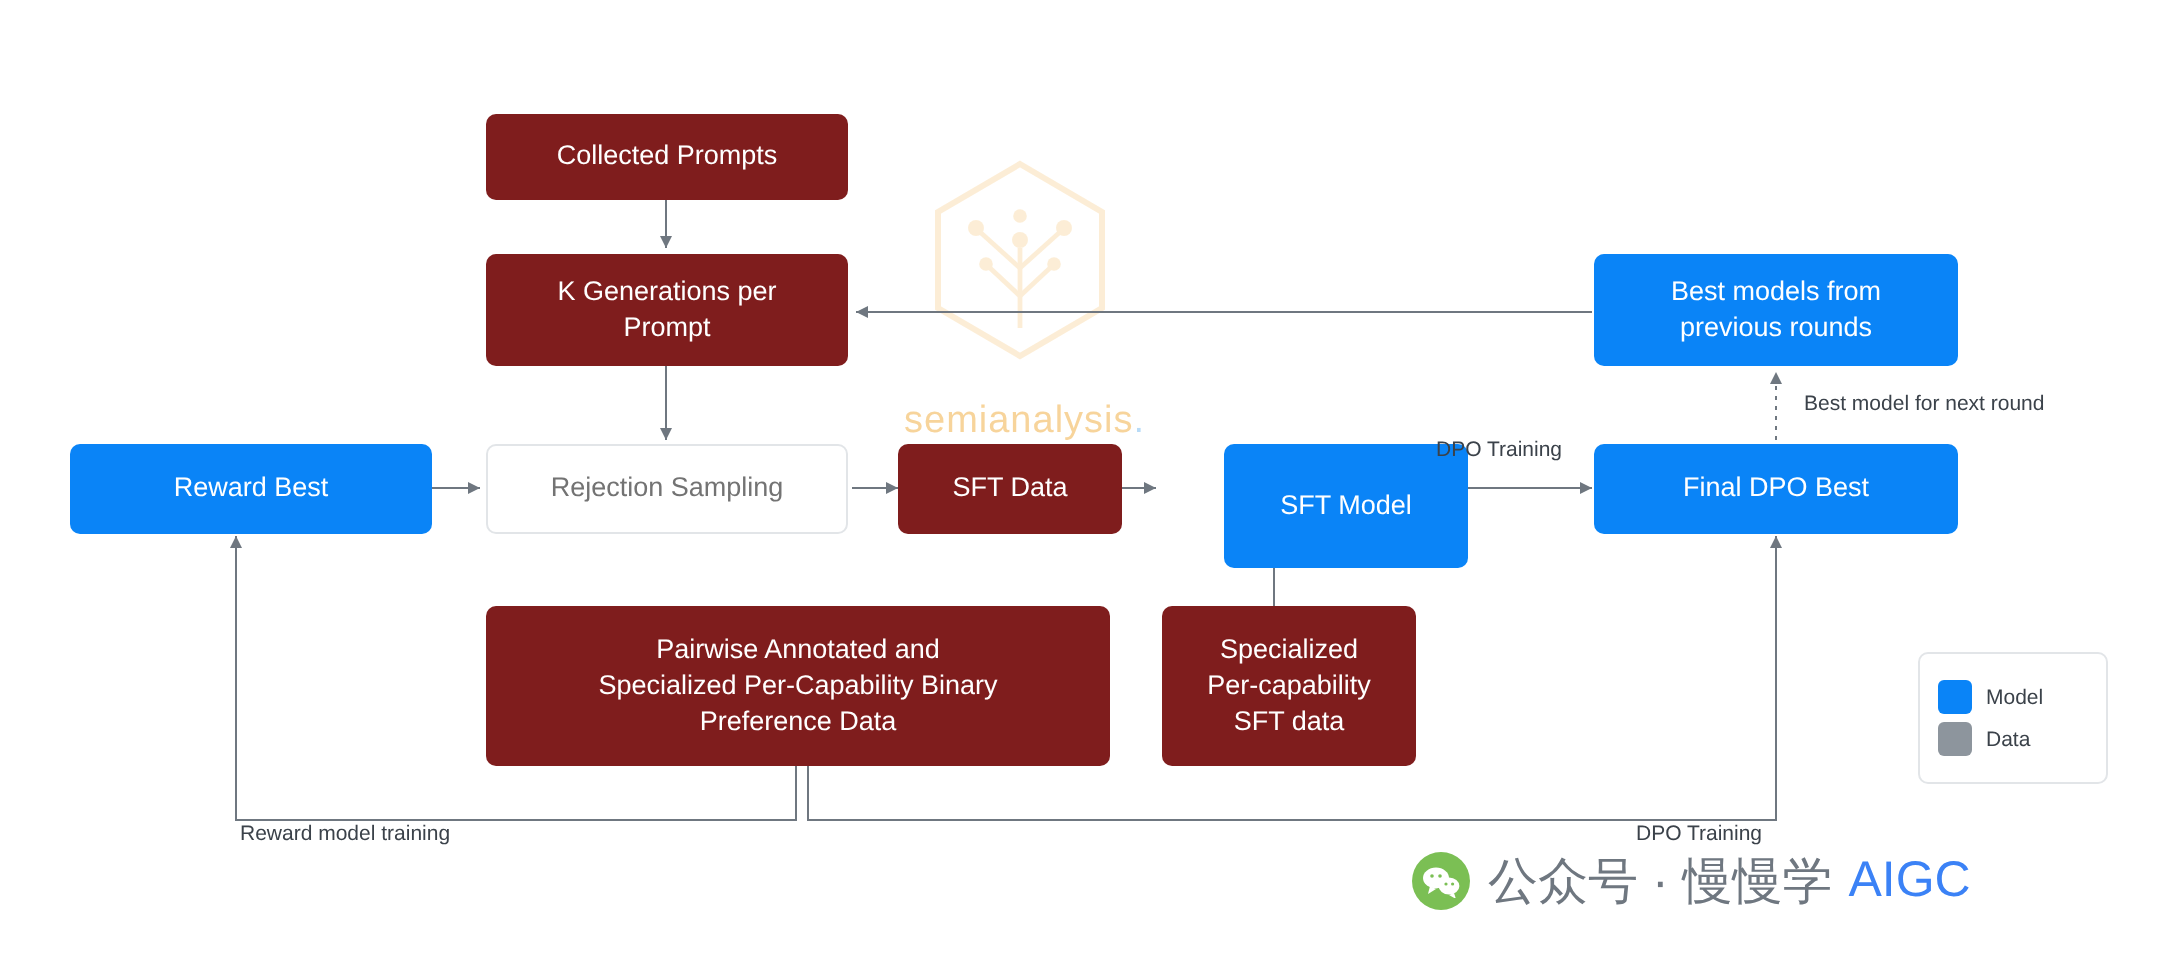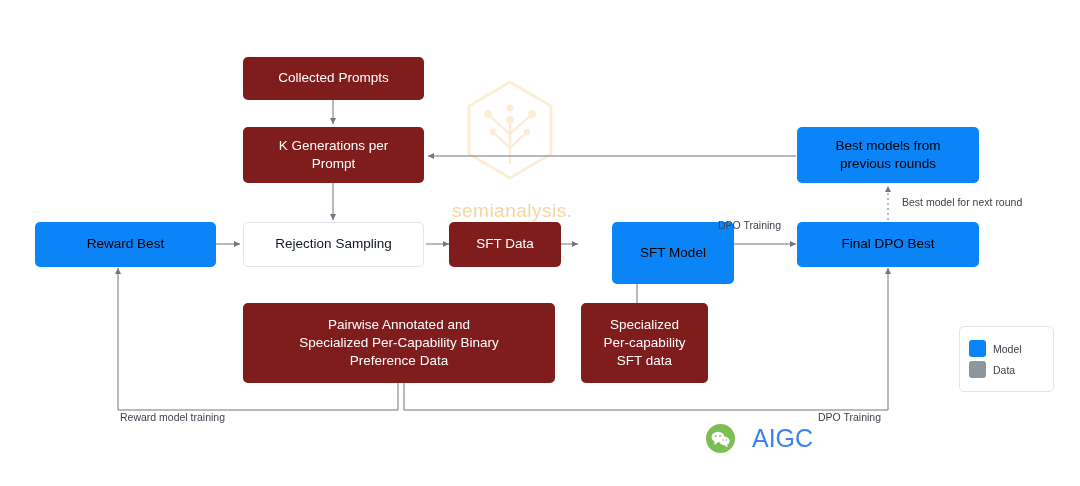--- a/index.html
+++ b/index.html
@@ -29,25 +29,25 @@
     padding: 6px 8px;
     box-sizing: border-box;
     white-space: pre-line;
   }
   .node.data {
     background: #7f1d1d;
     color: #ffffff;
   }
   .node.model {
     background: #0a84f7;
-    color: #000000;
+    color: #ffffff;
   }
   .node.plain {
     background: #ffffff;
-    color: #0f172a;
+    color: #737373;
     border: 1px solid #e2e5e8;
   }
   svg.edges {
     position: absolute;
     left: 0;
     top: 0;
     width: 1080px;
     height: 486px;
     pointer-events: none;
   }
@@ -243,16 +243,17 @@
         <ellipse cx="7" cy="6" rx="6.5" ry="5.2"></ellipse>
         <polygon points="4,10 3,14 7,11.5"></polygon>
         <ellipse cx="13.5" cy="10" rx="5.2" ry="4.3" fill="#ffffff"></ellipse>
         <polygon points="16,13.5 17,16.5 13.5,14.5" fill="#ffffff"></polygon>
         <circle cx="5" cy="5" r="0.9" fill="#7bbf54"></circle>
         <circle cx="9" cy="5" r="0.9" fill="#7bbf54"></circle>
         <circle cx="12" cy="9" r="0.8" fill="#7bbf54"></circle>
         <circle cx="15.3" cy="9" r="0.8" fill="#7bbf54"></circle>
       </svg>
     </span>
+    <span class="cn">公众号 · 慢慢学</span>
     <span class="aigc">AIGC</span>
   </div>
 
 </div>
 
 </body></html>

